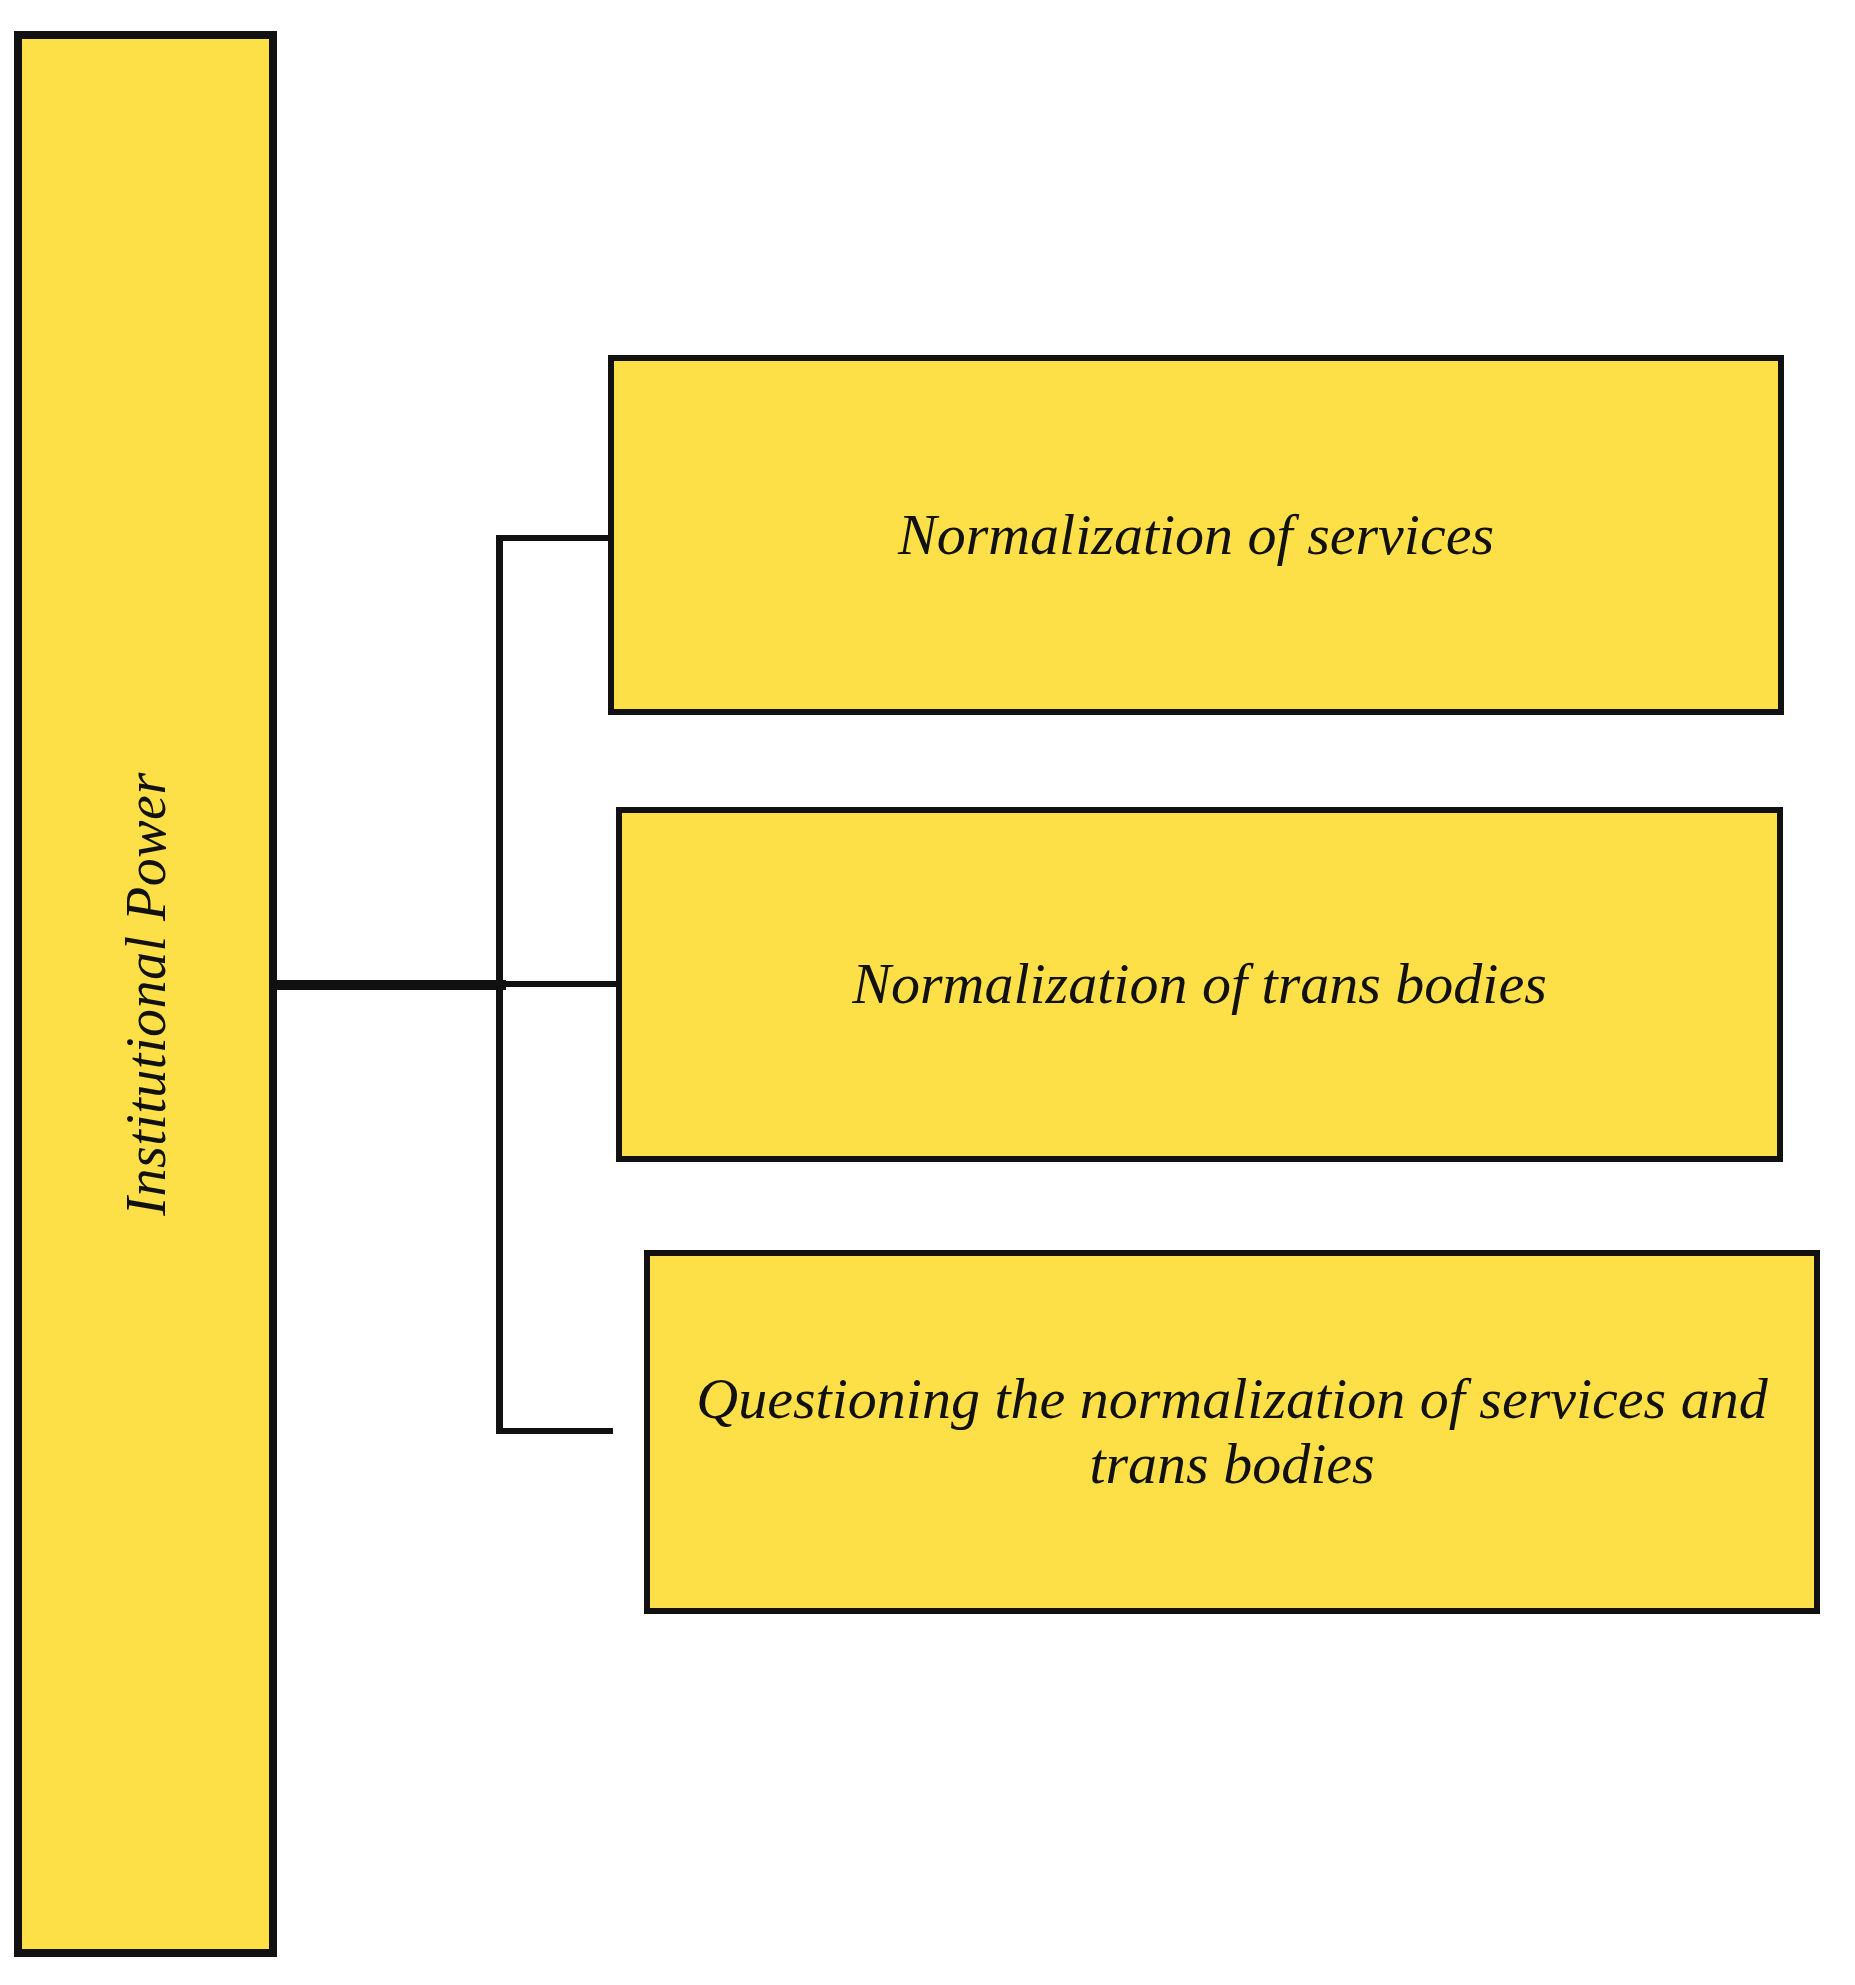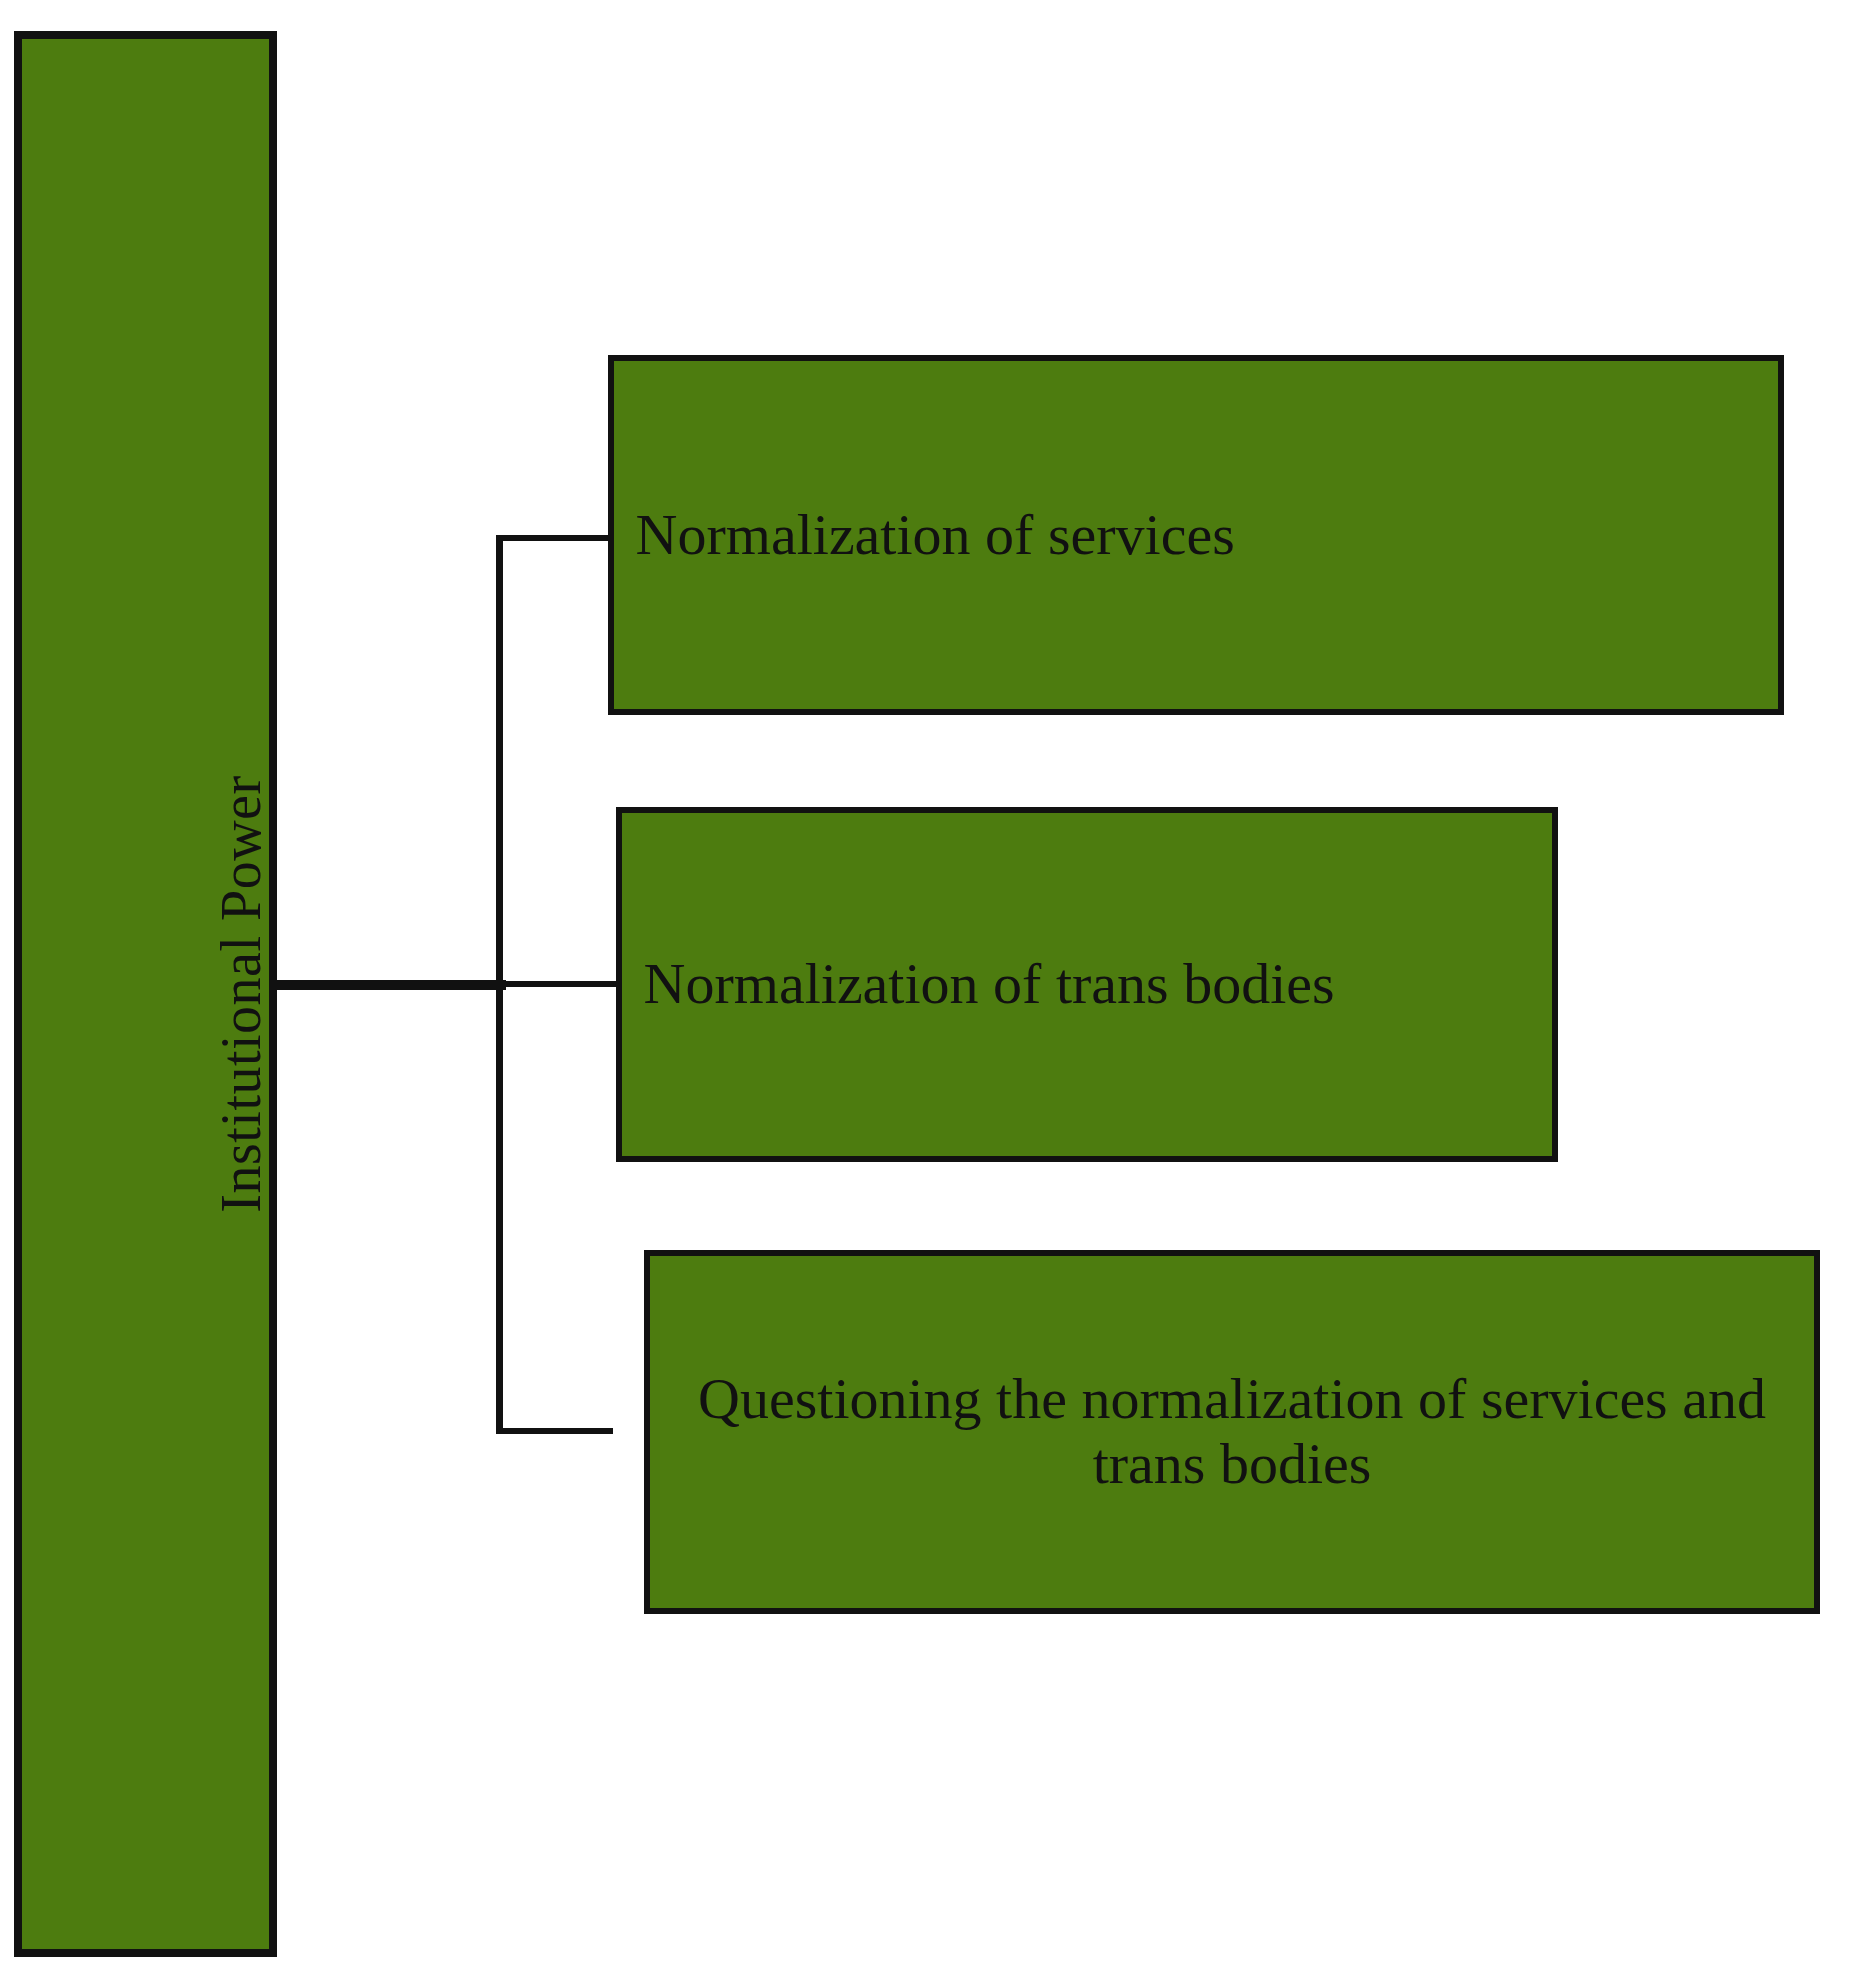--- a/index.html
+++ b/index.html
@@ -14,26 +14,27 @@
     position: relative;
     width: 1855px;
     height: 1986px;
     background: #ffffff;
     overflow: hidden;
   }
   .box {
     position: absolute;
     box-sizing: border-box;
     border: 6.3px solid #111111;
-    background: #4d7c0f;
+    background: #fde047;
     display: flex;
     align-items: center;
-    justify-content: flex-start;
+    justify-content: center;
     text-align: center;
     z-index: 3;
+    font-style: italic;
   }
   #parent-box {
     left: 14.4px;
     top: 31px;
     width: 263px;
     height: 1926px;
     border-width: 8px;
   }
   .parent-label {
     transform: rotate(-90deg);
@@ -45,21 +46,21 @@
   }
   #child-box-1 {
     left: 608px;
     top: 355px;
     width: 1176px;
     height: 360px;
   }
   #child-box-2 {
     left: 616px;
     top: 807px;
-    width: 942px;
+    width: 1167px;
     height: 355px;
   }
   #child-box-3 {
     left: 644px;
     top: 1250px;
     width: 1176px;
     height: 364px;
   }
   .child-label {
     font-size: 58px;

